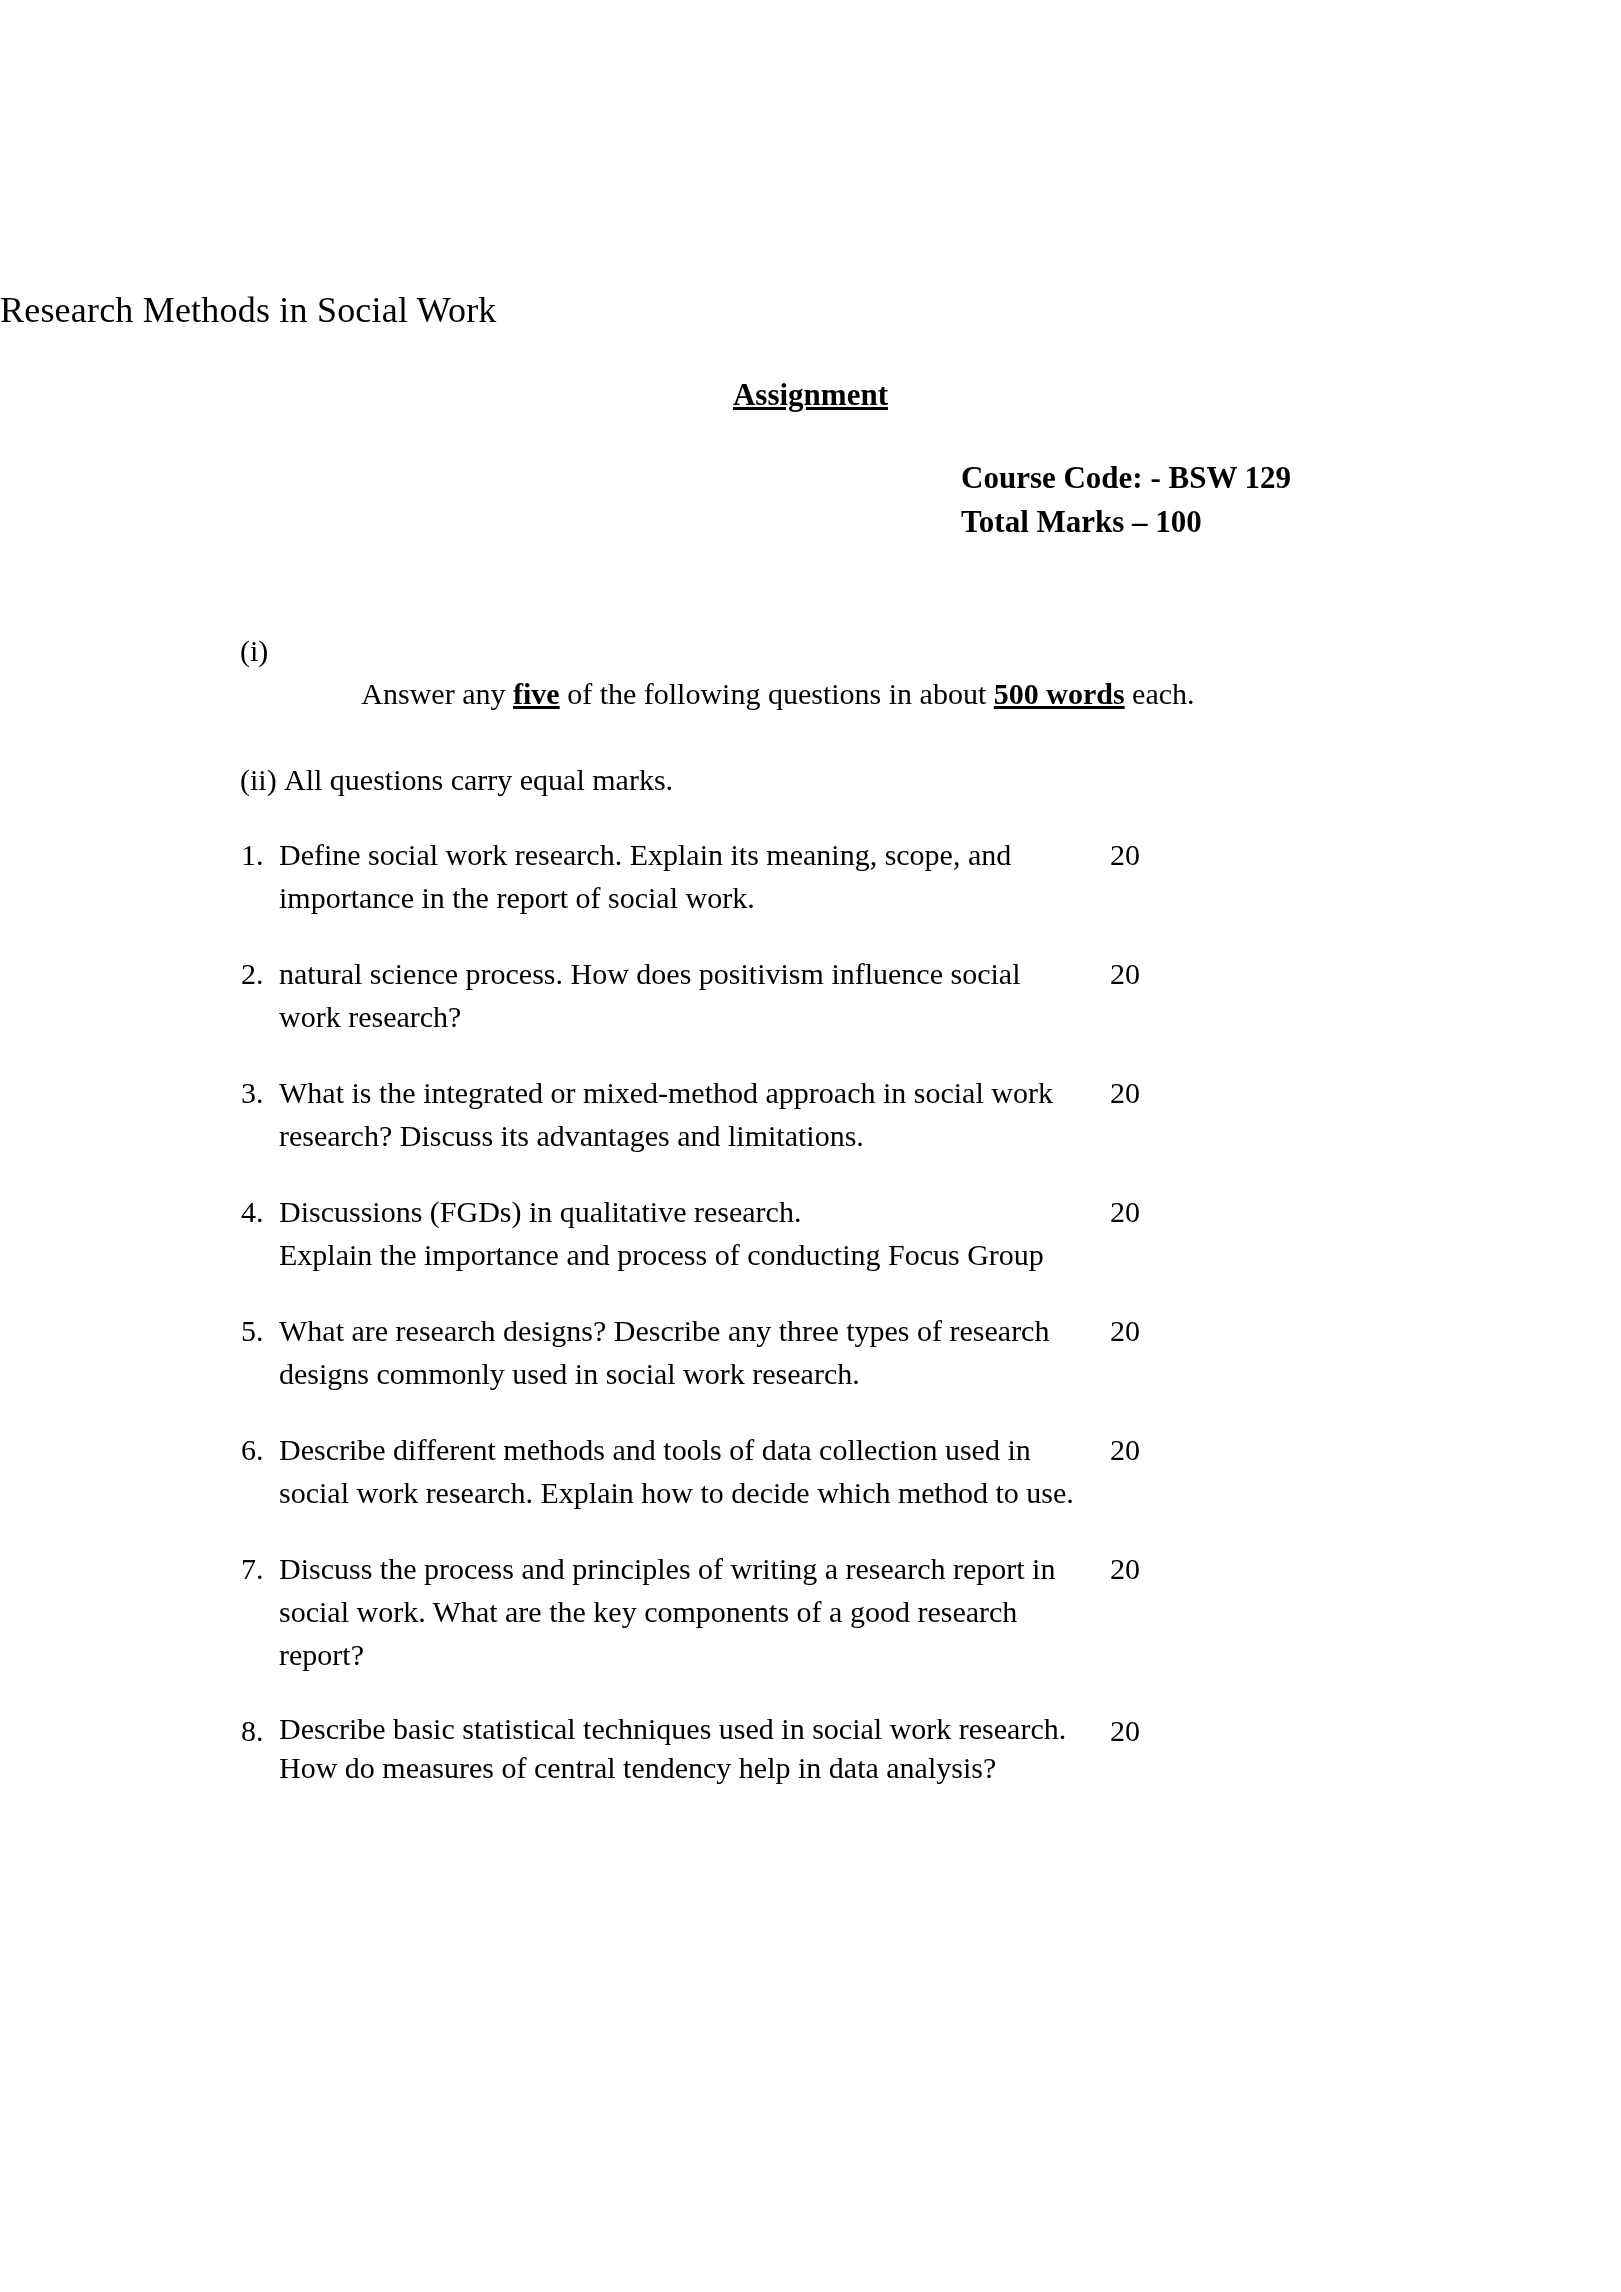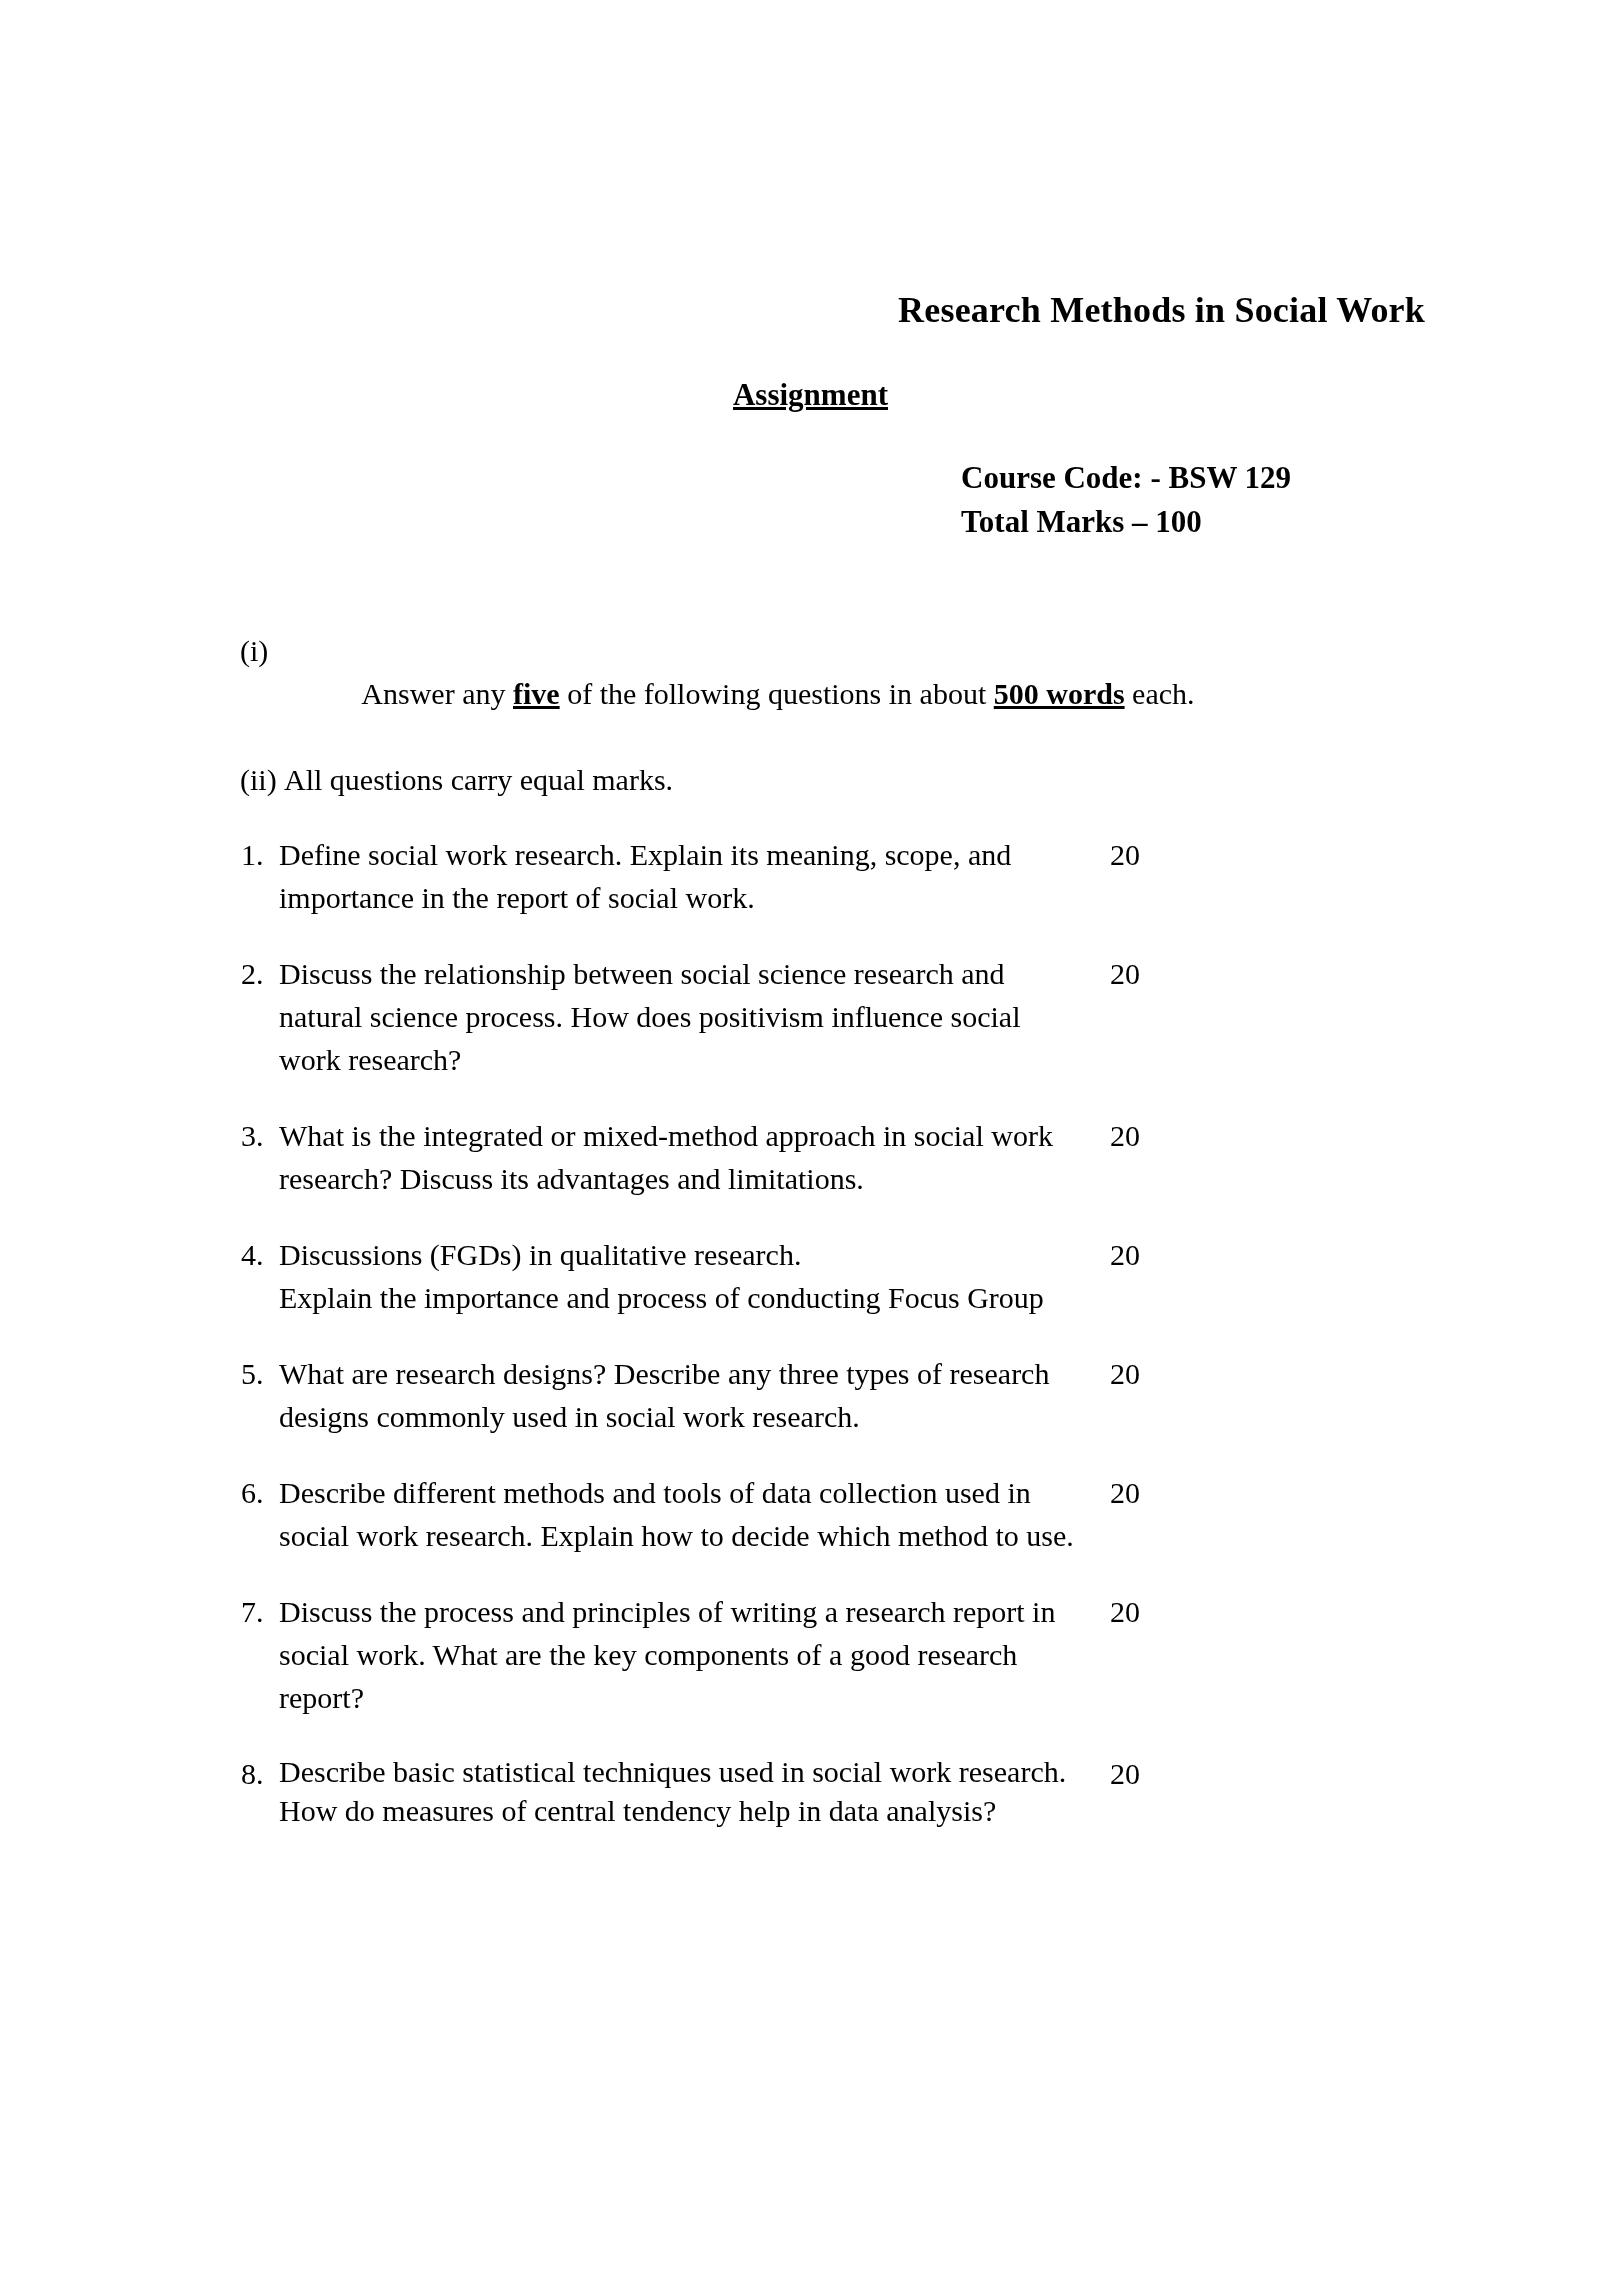--- a/index.html
+++ b/index.html
@@ -19,23 +19,23 @@
     overflow: hidden;
     box-sizing: border-box;
   }
 
   
   .doc-title {
     position: absolute;
     top: 289px;
     left: 0;
     width: 1425px;
-    text-align: right;
+    text-align: left;
     font-size: 36px;
-    font-weight: bold;
+    font-weight: normal;
     letter-spacing: 0.2px;
   }
   .doc-subtitle {
     position: absolute;
     top: 377px;
     left: 0;
     width: 1621px;
     text-align: center;
     font-size: 31px;
     font-weight: bold;
@@ -153,21 +153,20 @@
       <div class="q-body">
         <div class="q-line">Define social work research. Explain its meaning, scope, and</div>
         <div class="q-line">importance in the report of social work.</div>
       </div>
       <div class="q-marks">20</div>
     </div>
 
     <div class="q-row">
       <div class="q-num">2.</div>
       <div class="q-body">
-        <div class="q-line">Discuss the relationship between social science research and</div>
         <div class="q-line">natural science process. How does positivism influence social</div>
         <div class="q-line">work research?</div>
       </div>
       <div class="q-marks">20</div>
     </div>
 
     <div class="q-row">
       <div class="q-num">3.</div>
       <div class="q-body">
         <div class="q-line">What is the integrated or mixed-method approach in social work</div>

